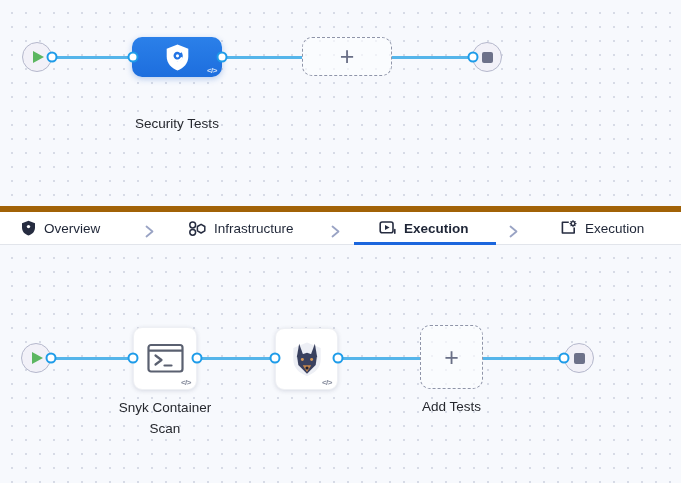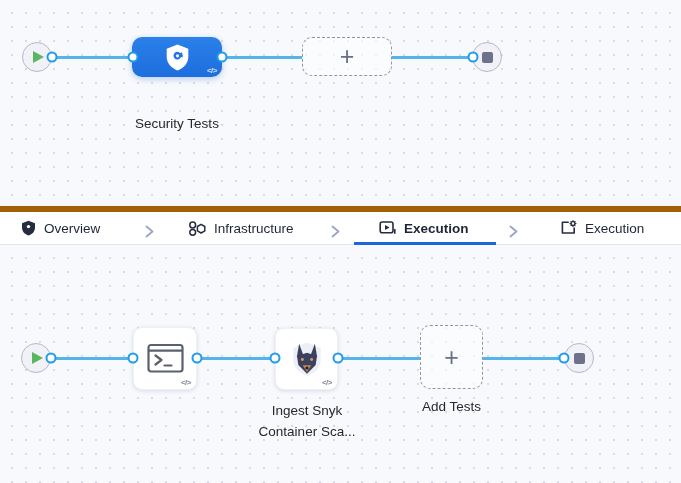--- a/index.html
+++ b/index.html
@@ -197,18 +197,18 @@
     <div class="stop-sq"></div>
   </div>
 
   <div class="port" style="left:51px; top:113px;"></div>
   <div class="port" style="left:133px; top:113px;"></div>
   <div class="port" style="left:197px; top:113px;"></div>
   <div class="port" style="left:275px; top:113px;"></div>
   <div class="port" style="left:338px; top:113px;"></div>
   <div class="port" style="left:564px; top:113px;"></div>
 
-  <div class="node-label" style="left:242px; top:155px; width:130px;">
-    <span style="display:block">Ingest Snyk</span>
-    <span style="display:block">Container Sca...</span>
+  <div class="node-label" style="left:100px; top:152px; width:130px;">
+    <span style="display:block">Snyk Container</span>
+    <span style="display:block">Scan</span>
   </div>
   <div class="node-label" style="left:413px; top:151px; width:77px;">Add Tests</div>
 </div>
 
 </body></html>

